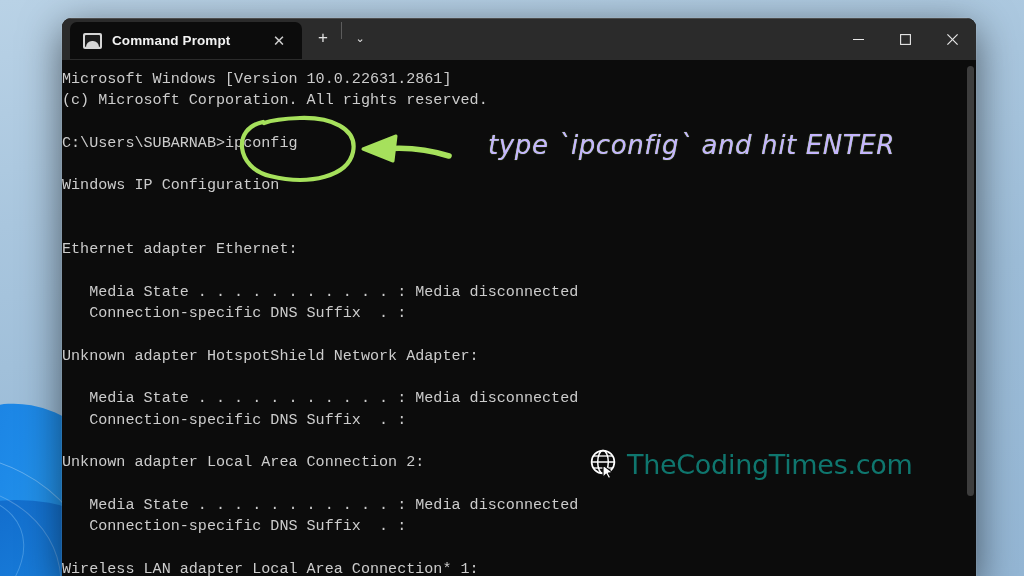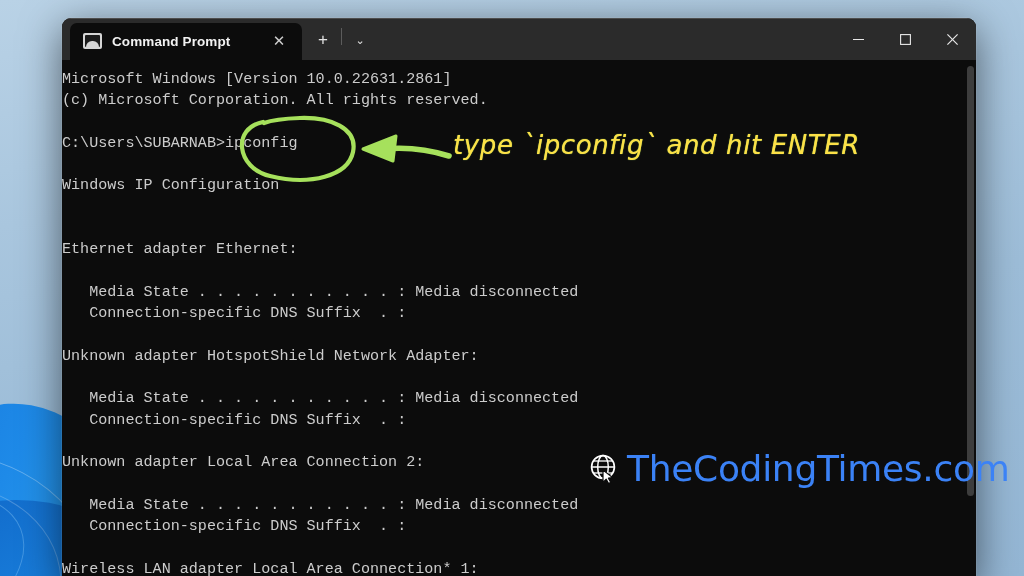--- a/index.html
+++ b/index.html
@@ -101,21 +101,21 @@
   .titlebar {
     position: relative;
     height: 42px;
     flex: 0 0 42px;
     background: #2b2b2b;
     display: flex;
     align-items: flex-end;
   }
   .tabstrip {
     display: flex;
-    align-items: center;
+    align-items: flex-start;
     height: 38px;
     flex: 1 1 auto;
     min-width: 0;
   }
   .tab {
     display: flex;
     align-items: center;
     gap: 10px;
     height: 37px;
     margin-left: 8px;
@@ -234,44 +234,44 @@
   }
 
   
   .annotation {
     position: absolute;
     inset: 0;
     pointer-events: none;
   }
   .anno-text {
     position: absolute;
-    left: 453px;
+    left: 488px;
     top: 130px;
-    color: #fde047;
+    color: #c4b5fd;
     font-family: "DejaVu Sans", sans-serif;
     font-size: 26px;
     font-style: italic;
     letter-spacing: .6px;
     white-space: nowrap;
     text-shadow: 0 0 1px #a6e15c;
   }
 
   
   .watermark {
     position: absolute;
     left: 588px;
     top: 448px;
     display: flex;
     align-items: center;
     gap: 7px;
   }
   .wm-text {
-    color: #3b82f6;
+    color: #0f766e;
     font-family: "DejaVu Sans", sans-serif;
-    font-size: 36px;
+    font-size: 27px;
     letter-spacing: -.3px;
     white-space: nowrap;
   }
 </style>
 </head>
 <body>
 
 <div id="screen">
 
   <div class="desktop">

